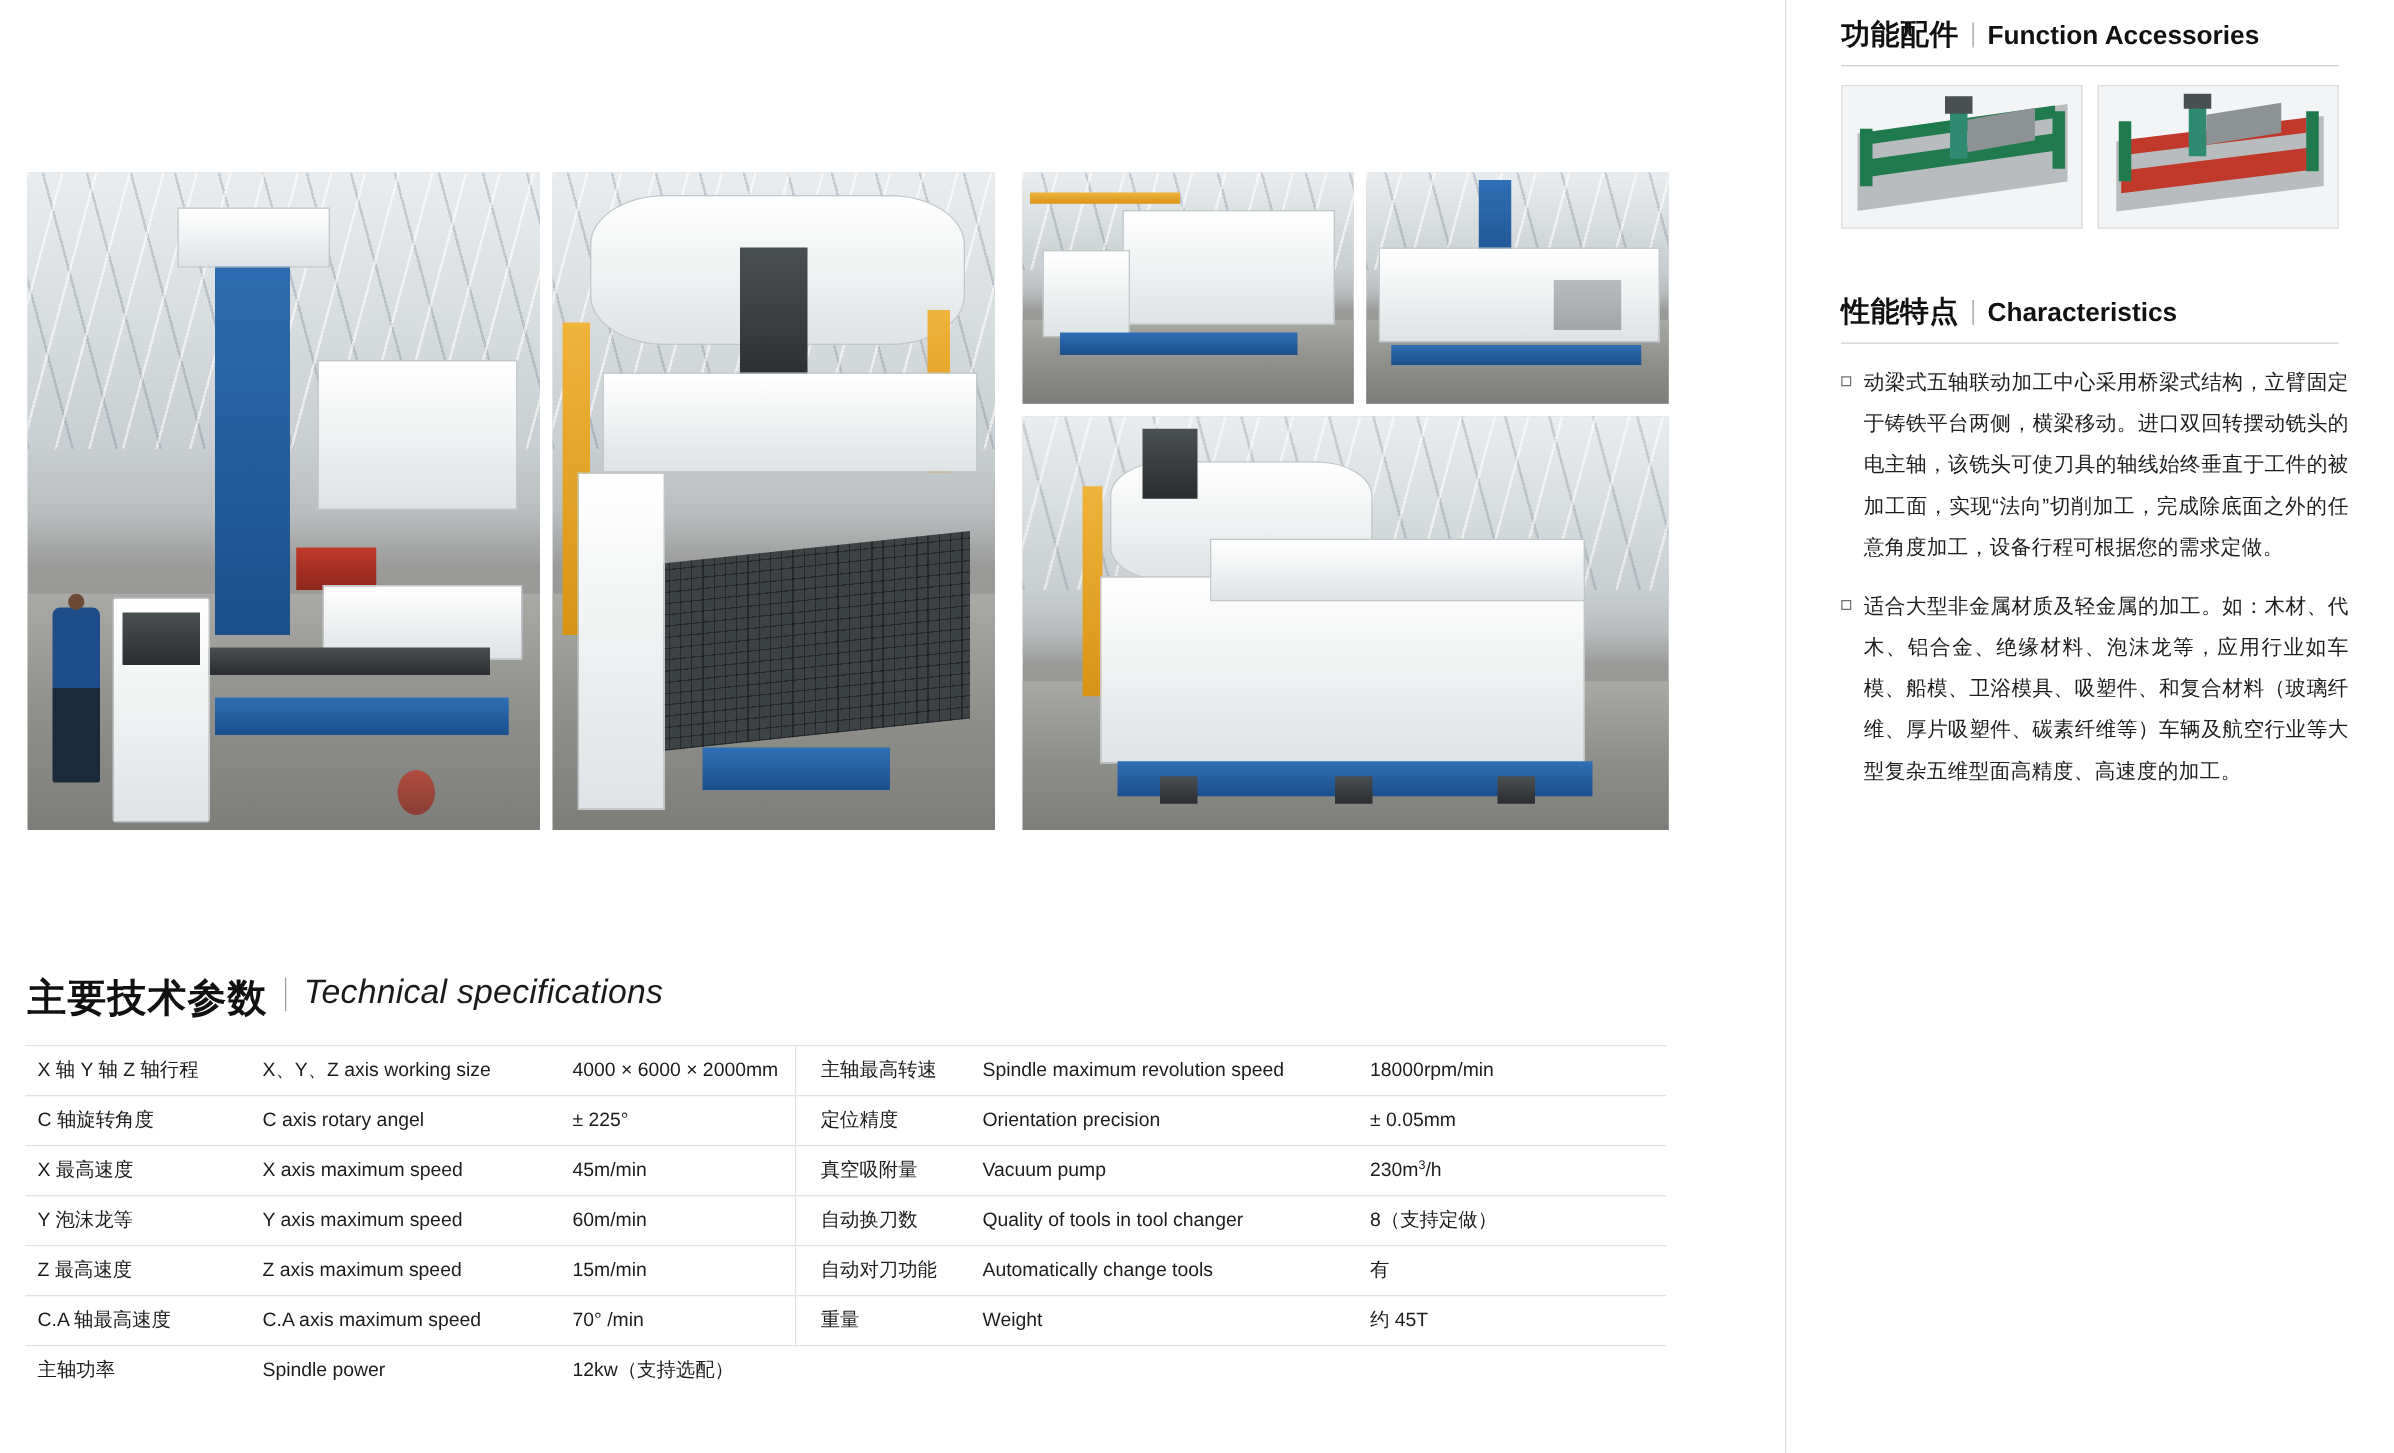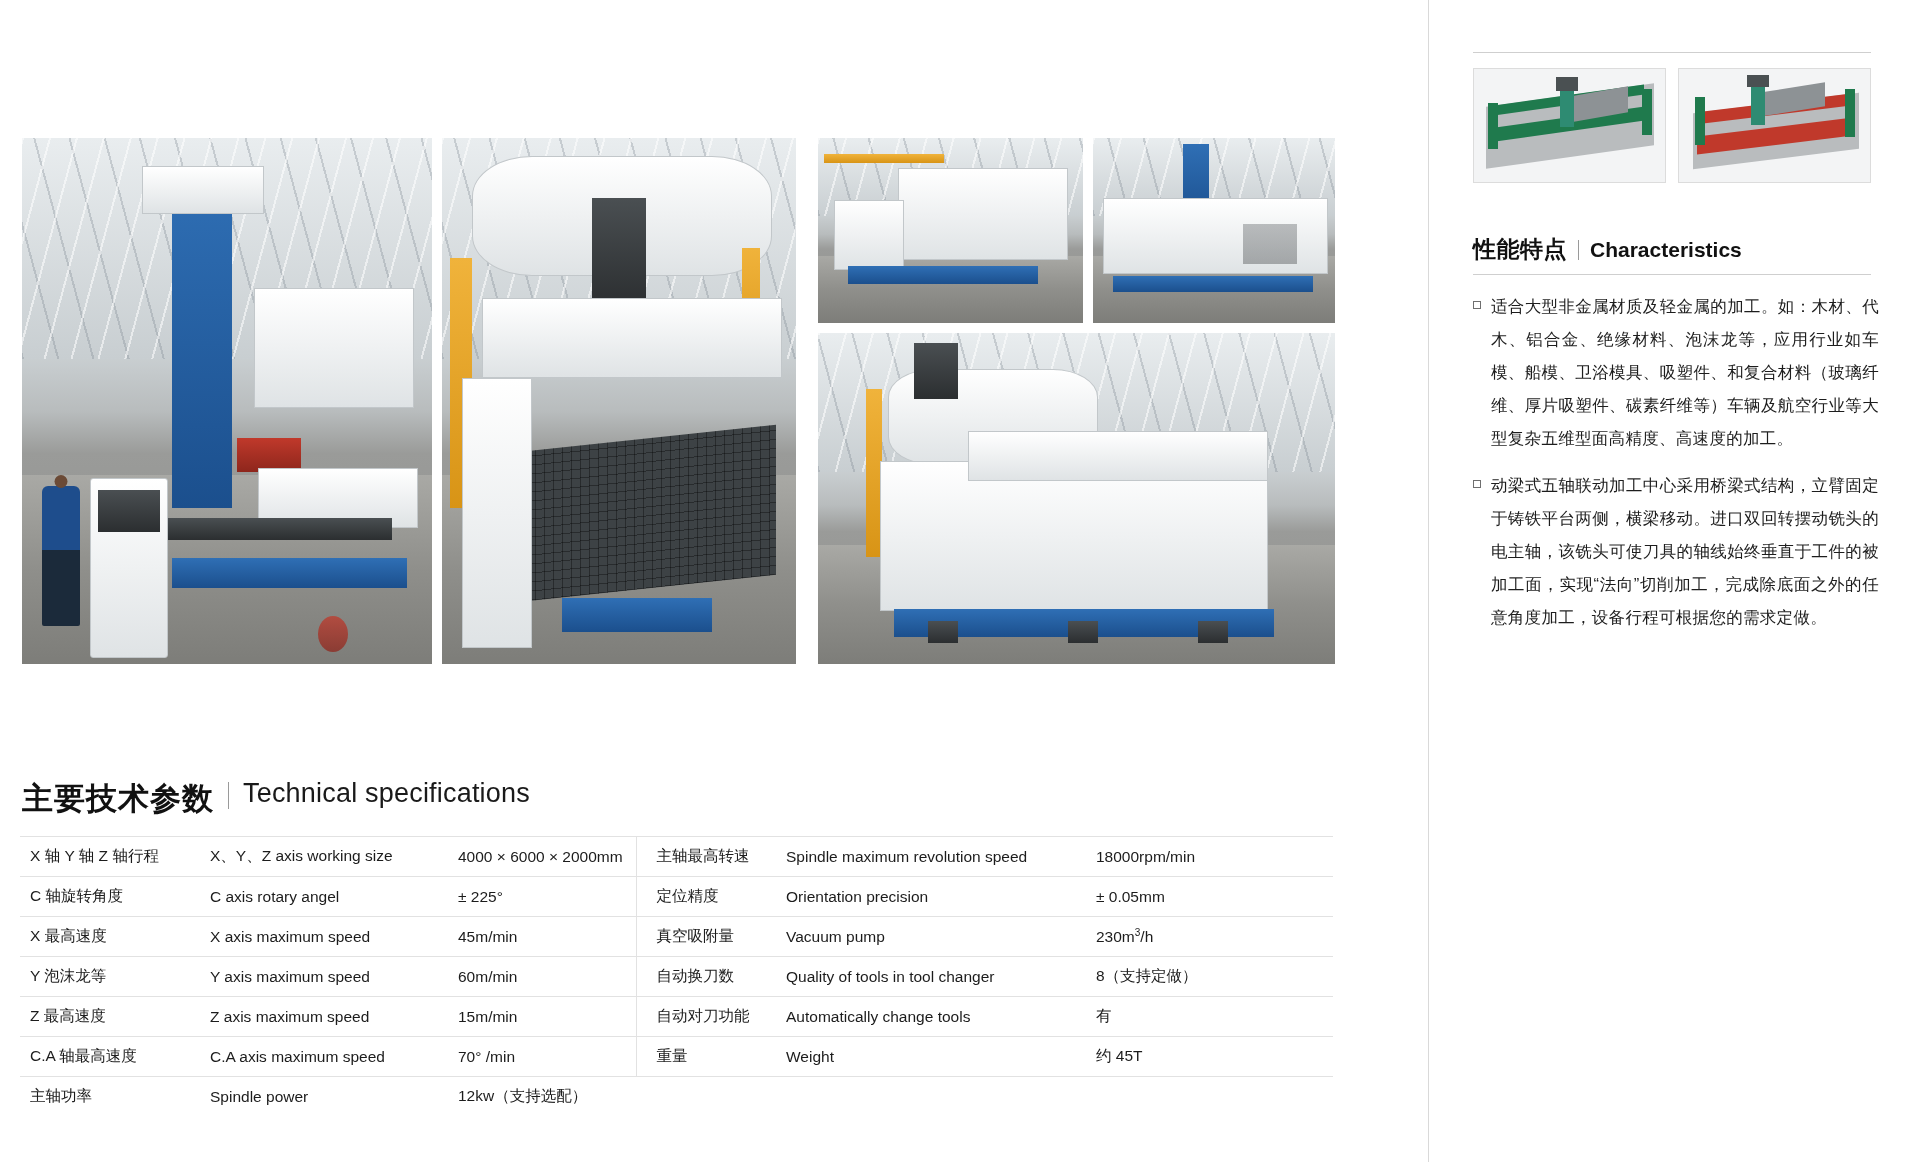--- a/index.html
+++ b/index.html
@@ -131,20 +131,21 @@
     width: 1px;
     height: 27px;
     background: #9a9a9a;
     margin: 0 14px;
     transform: translateY(4px);
   }
   .spec-head .en {
     font-size: 27px;
     color: #1a1a1a;
     letter-spacing: .2px;
+    font-style: italic;
   }
   
   .spec-table {
     position: absolute;
     left: 20px;
     top: 836px;
     width: 1313px;
     border-collapse: collapse;
     font-size: 15.5px;
     color: #1c1c1c;
@@ -396,20 +397,25 @@
           <td class="c-v2" style="border-bottom:none"></td>
         </tr>
       </tbody>
     </table>
   </div>
 
   <div class="divider-vert"></div>
 
   <div class="right-col">
 
+    <div class="sec-head" id="function-accessories-heading">
+      <span class="cn">功能配件</span>
+      <span class="bar"></span>
+      <span class="en">Function Accessories</span>
+    </div>
     <div class="rule" id="rule-fa"></div>
 
     <div class="thumbs">
       <div class="thumb">
         <div class="cad-gray" style="left:12px; top:26px; width:168px; height:62px; transform:skewY(-8deg);"></div>
         <div class="cad-green" style="left:16px; top:48px; width:160px; height:14px; transform:skewY(-8deg);"></div>
         <div class="cad-green" style="left:20px; top:26px; width:150px; height:10px; transform:skewY(-8deg);"></div>
         <div class="cad-green" style="left:14px; top:34px; width:10px; height:46px;"></div>
         <div class="cad-green" style="left:168px; top:20px; width:10px; height:46px;"></div>
         <div class="cad-teal" style="left:86px; top:16px; width:14px; height:42px;"></div>
@@ -431,21 +437,21 @@
     <div class="sec-head" id="characteristics-heading">
       <span class="cn">性能特点</span>
       <span class="bar"></span>
       <span class="en">Characteristics</span>
     </div>
     <div class="rule" id="rule-ch"></div>
 
     <ul class="char-list">
       <li>
         <span class="marker"></span>
-        <span>适合大型非金属材质及轻金属的加工。如：木材、代木、铝合金、绝缘材料、泡沫龙等，应用行业如车模、船模、卫浴模具、吸塑件、和复合材料（玻璃纤维、厚片吸塑件、碳素纤维等）车辆及航空行业等大型复杂五维型面高精度、高速度的加工。</span>
+        <span>动梁式五轴联动加工中心采用桥梁式结构，立臂固定于铸铁平台两侧，横梁移动。进口双回转摆动铣头的电主轴，该铣头可使刀具的轴线始终垂直于工件的被加工面，实现“法向”切削加工，完成除底面之外的任意角度加工，设备行程可根据您的需求定做。</span>
       </li>
       <li>
         <span class="marker"></span>
-        <span>动梁式五轴联动加工中心采用桥梁式结构，立臂固定于铸铁平台两侧，横梁移动。进口双回转摆动铣头的电主轴，该铣头可使刀具的轴线始终垂直于工件的被加工面，实现“法向”切削加工，完成除底面之外的任意角度加工，设备行程可根据您的需求定做。</span>
+        <span>适合大型非金属材质及轻金属的加工。如：木材、代木、铝合金、绝缘材料、泡沫龙等，应用行业如车模、船模、卫浴模具、吸塑件、和复合材料（玻璃纤维、厚片吸塑件、碳素纤维等）车辆及航空行业等大型复杂五维型面高精度、高速度的加工。</span>
       </li>
     </ul>
   </div>
 </div>
 
 </body></html>

